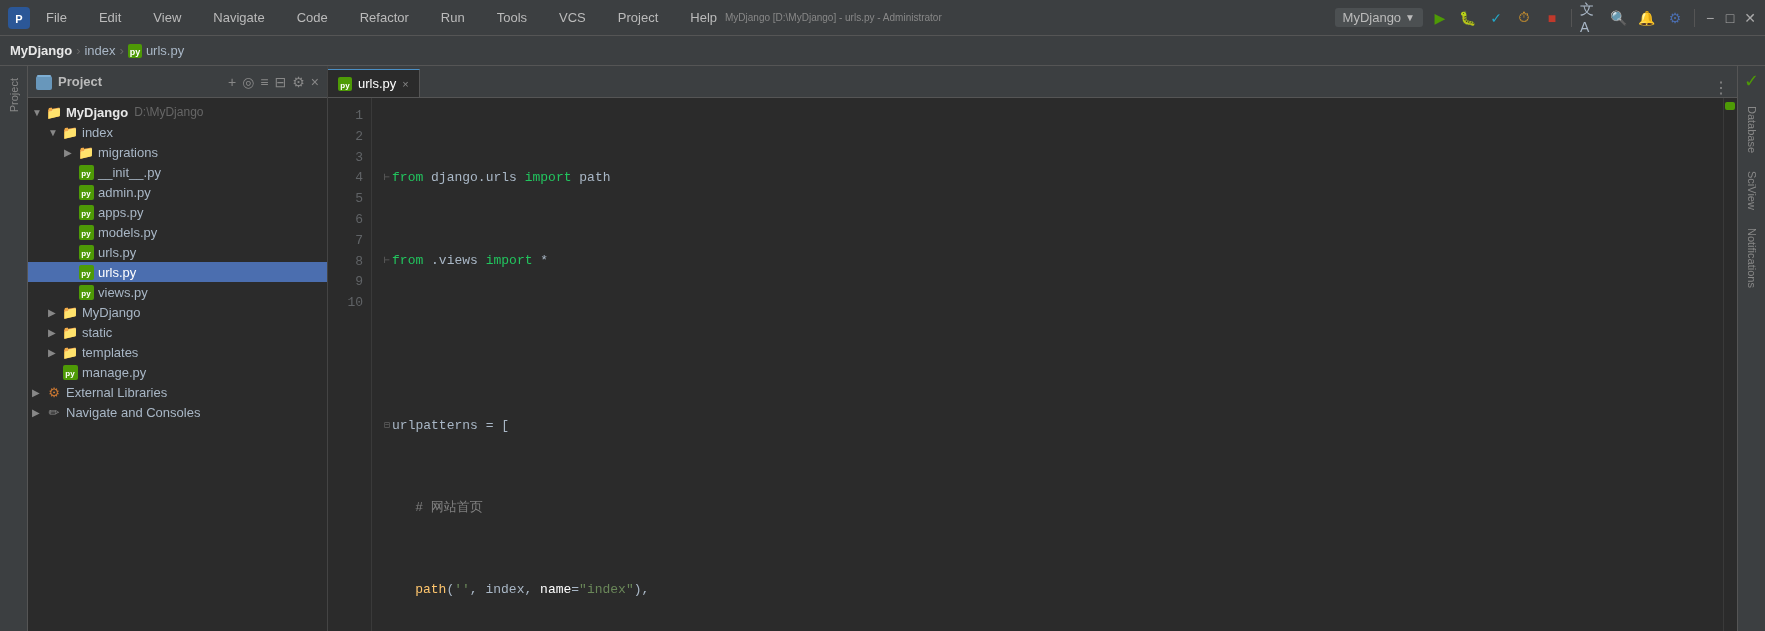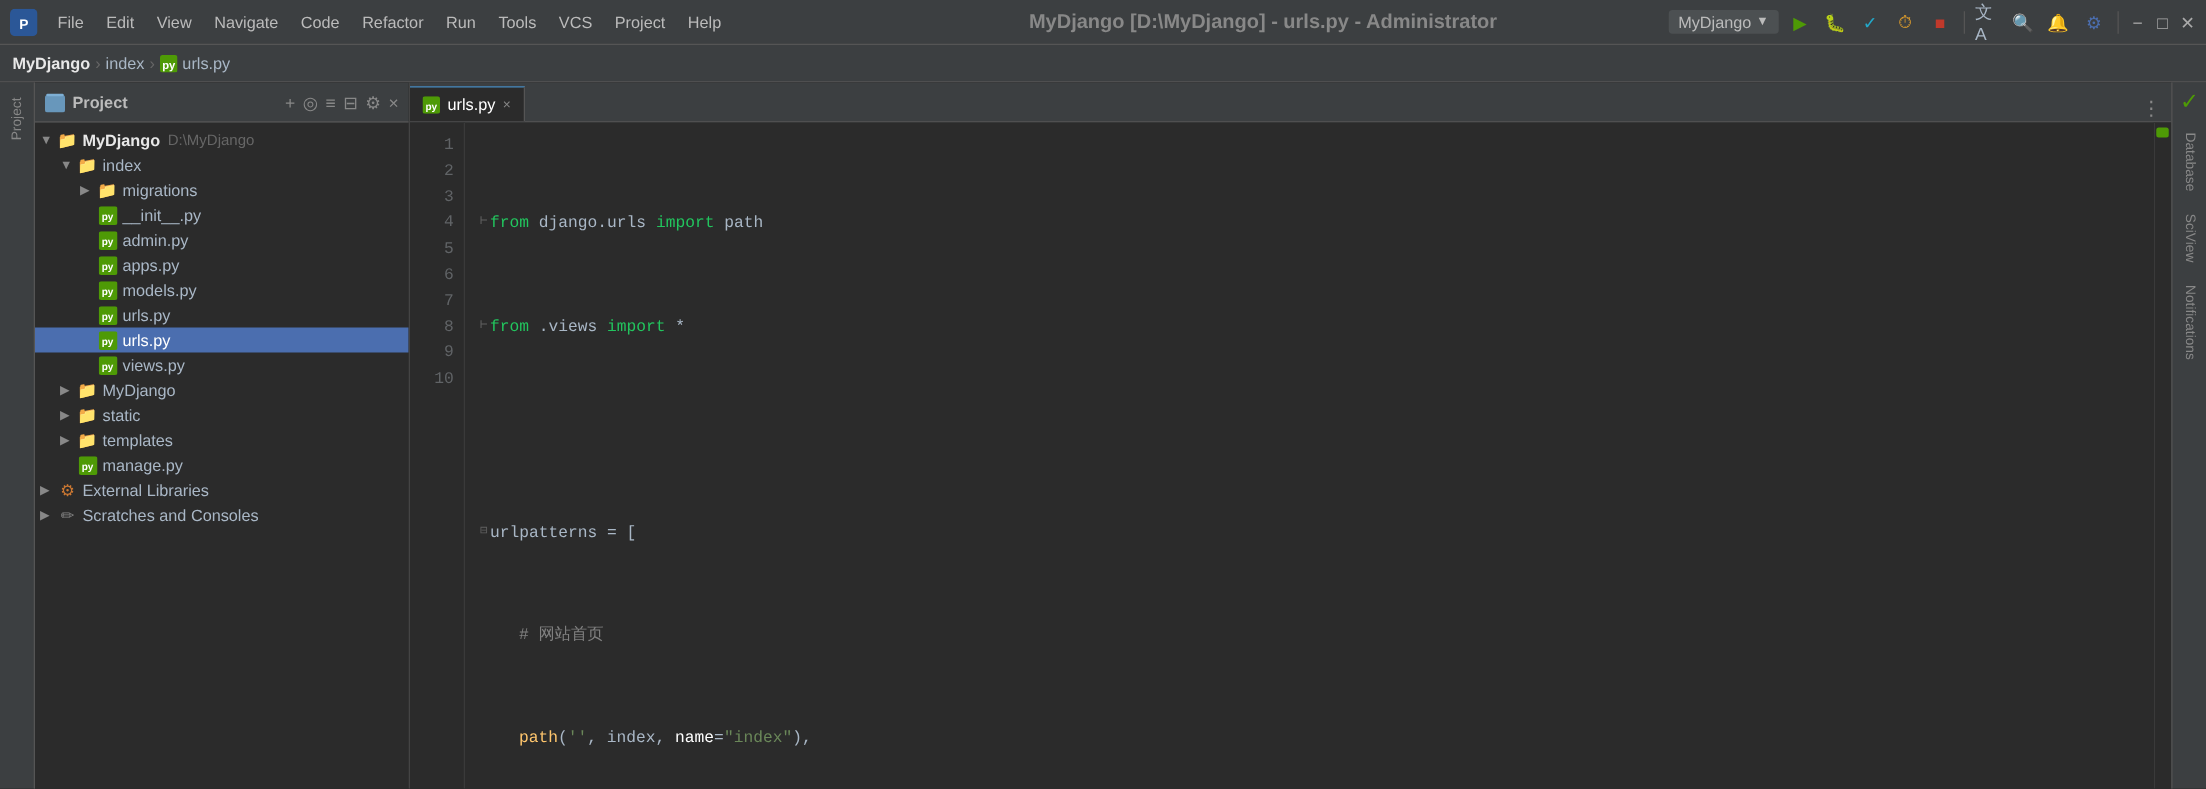--- a/index.html
+++ b/index.html
@@ -24,36 +24,34 @@
       user-select: none;
     }
     .titlebar-logo {
       width: 22px;
       height: 22px;
       margin-right: 8px;
       flex-shrink: 0;
     }
     .titlebar-menu {
       display: flex;
-      gap: 2px;
+      gap: 16px;
       flex: 1;
     }
     .titlebar-menu-item {
       padding: 2px 8px;
       font-size: 13px;
       color: #bbb;
       cursor: pointer;
       border-radius: 3px;
     }
     .titlebar-center {
       flex: 1;
-      text-align: center;
-      font-size: 16px;
+      font-size: 10px;
       color: #888;
-      font-weight: bold;
     }
     .win-btn {
       width: 14px;
       height: 14px;
       font-size: 14px;
       color: #aaa;
       cursor: pointer;
       display: flex;
       align-items: center;
       justify-content: center;
@@ -568,21 +566,21 @@
 
       <div class="tree-item">
         <span class="tree-arrow">▶</span>
         <span class="tree-icon" style="color:#cc7832;">⚙</span>
         <span>External Libraries</span>
       </div>
 
       <div class="tree-item">
         <span class="tree-arrow">▶</span>
         <span class="tree-icon" style="color:#888;">✏</span>
-        <span>Scratches and Consoles</span>
+        <span>Navigate and Consoles</span>
       </div>
     </div>
   </div>
 
   <div class="editor-area">
 
     <div class="tab-bar">
       <div class="tab active">
         <svg width="14" height="14" viewBox="0 0 14 14">
             <rect width="14" height="14" rx="2" fill="#4e9a06"></rect>

